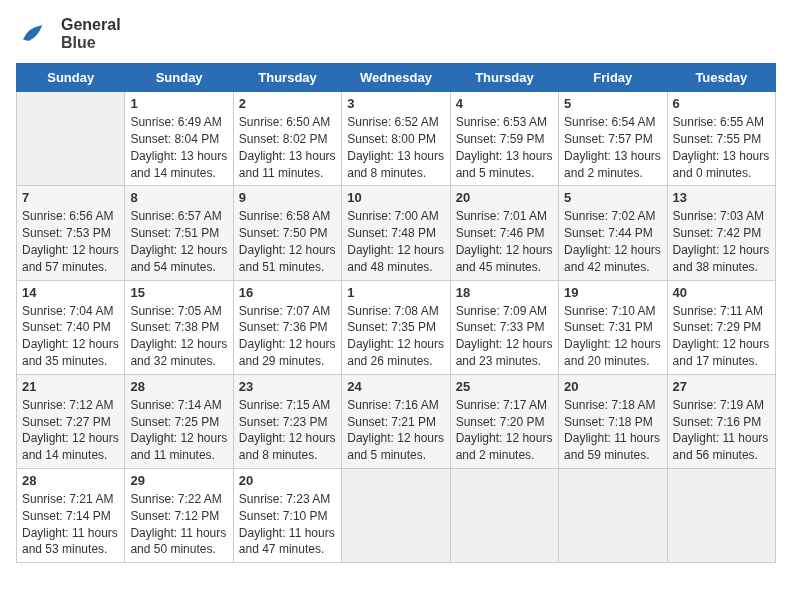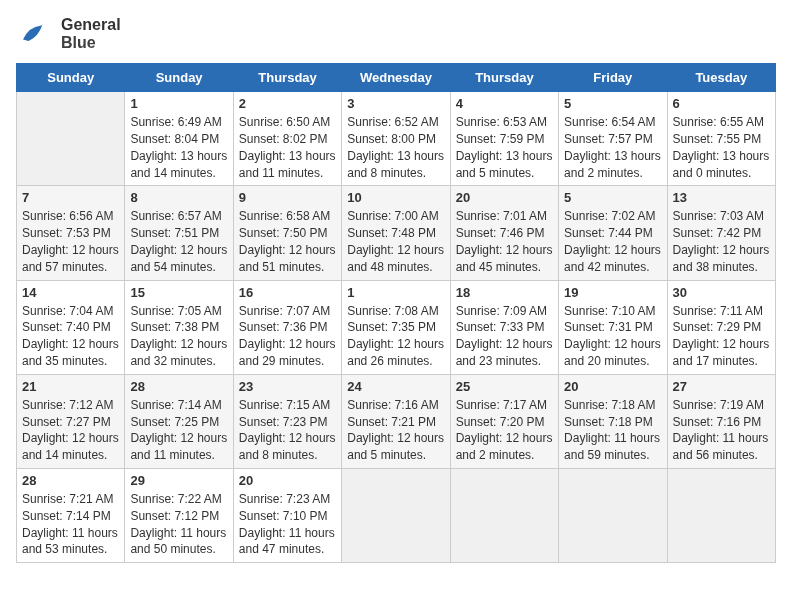--- a/index.html
+++ b/index.html
@@ -186,21 +186,21 @@
         </td>
         <td>
           <span class="day-number">18</span>
           <div class="day-info">Sunrise: 7:09 AM<br>Sunset: 7:33 PM<br>Daylight: 12 hours and 23 minutes.</div>
         </td>
         <td>
           <span class="day-number">19</span>
           <div class="day-info">Sunrise: 7:10 AM<br>Sunset: 7:31 PM<br>Daylight: 12 hours and 20 minutes.</div>
         </td>
         <td>
-          <span class="day-number">30</span>
+          <span class="day-number">40</span>
           <div class="day-info">Sunrise: 7:11 AM<br>Sunset: 7:29 PM<br>Daylight: 12 hours and 17 minutes.</div>
         </td>
       </tr>
       <tr>
         <td>
           <span class="day-number">21</span>
           <div class="day-info">Sunrise: 7:12 AM<br>Sunset: 7:27 PM<br>Daylight: 12 hours and 14 minutes.</div>
         </td>
         <td>
           <span class="day-number">28</span>

